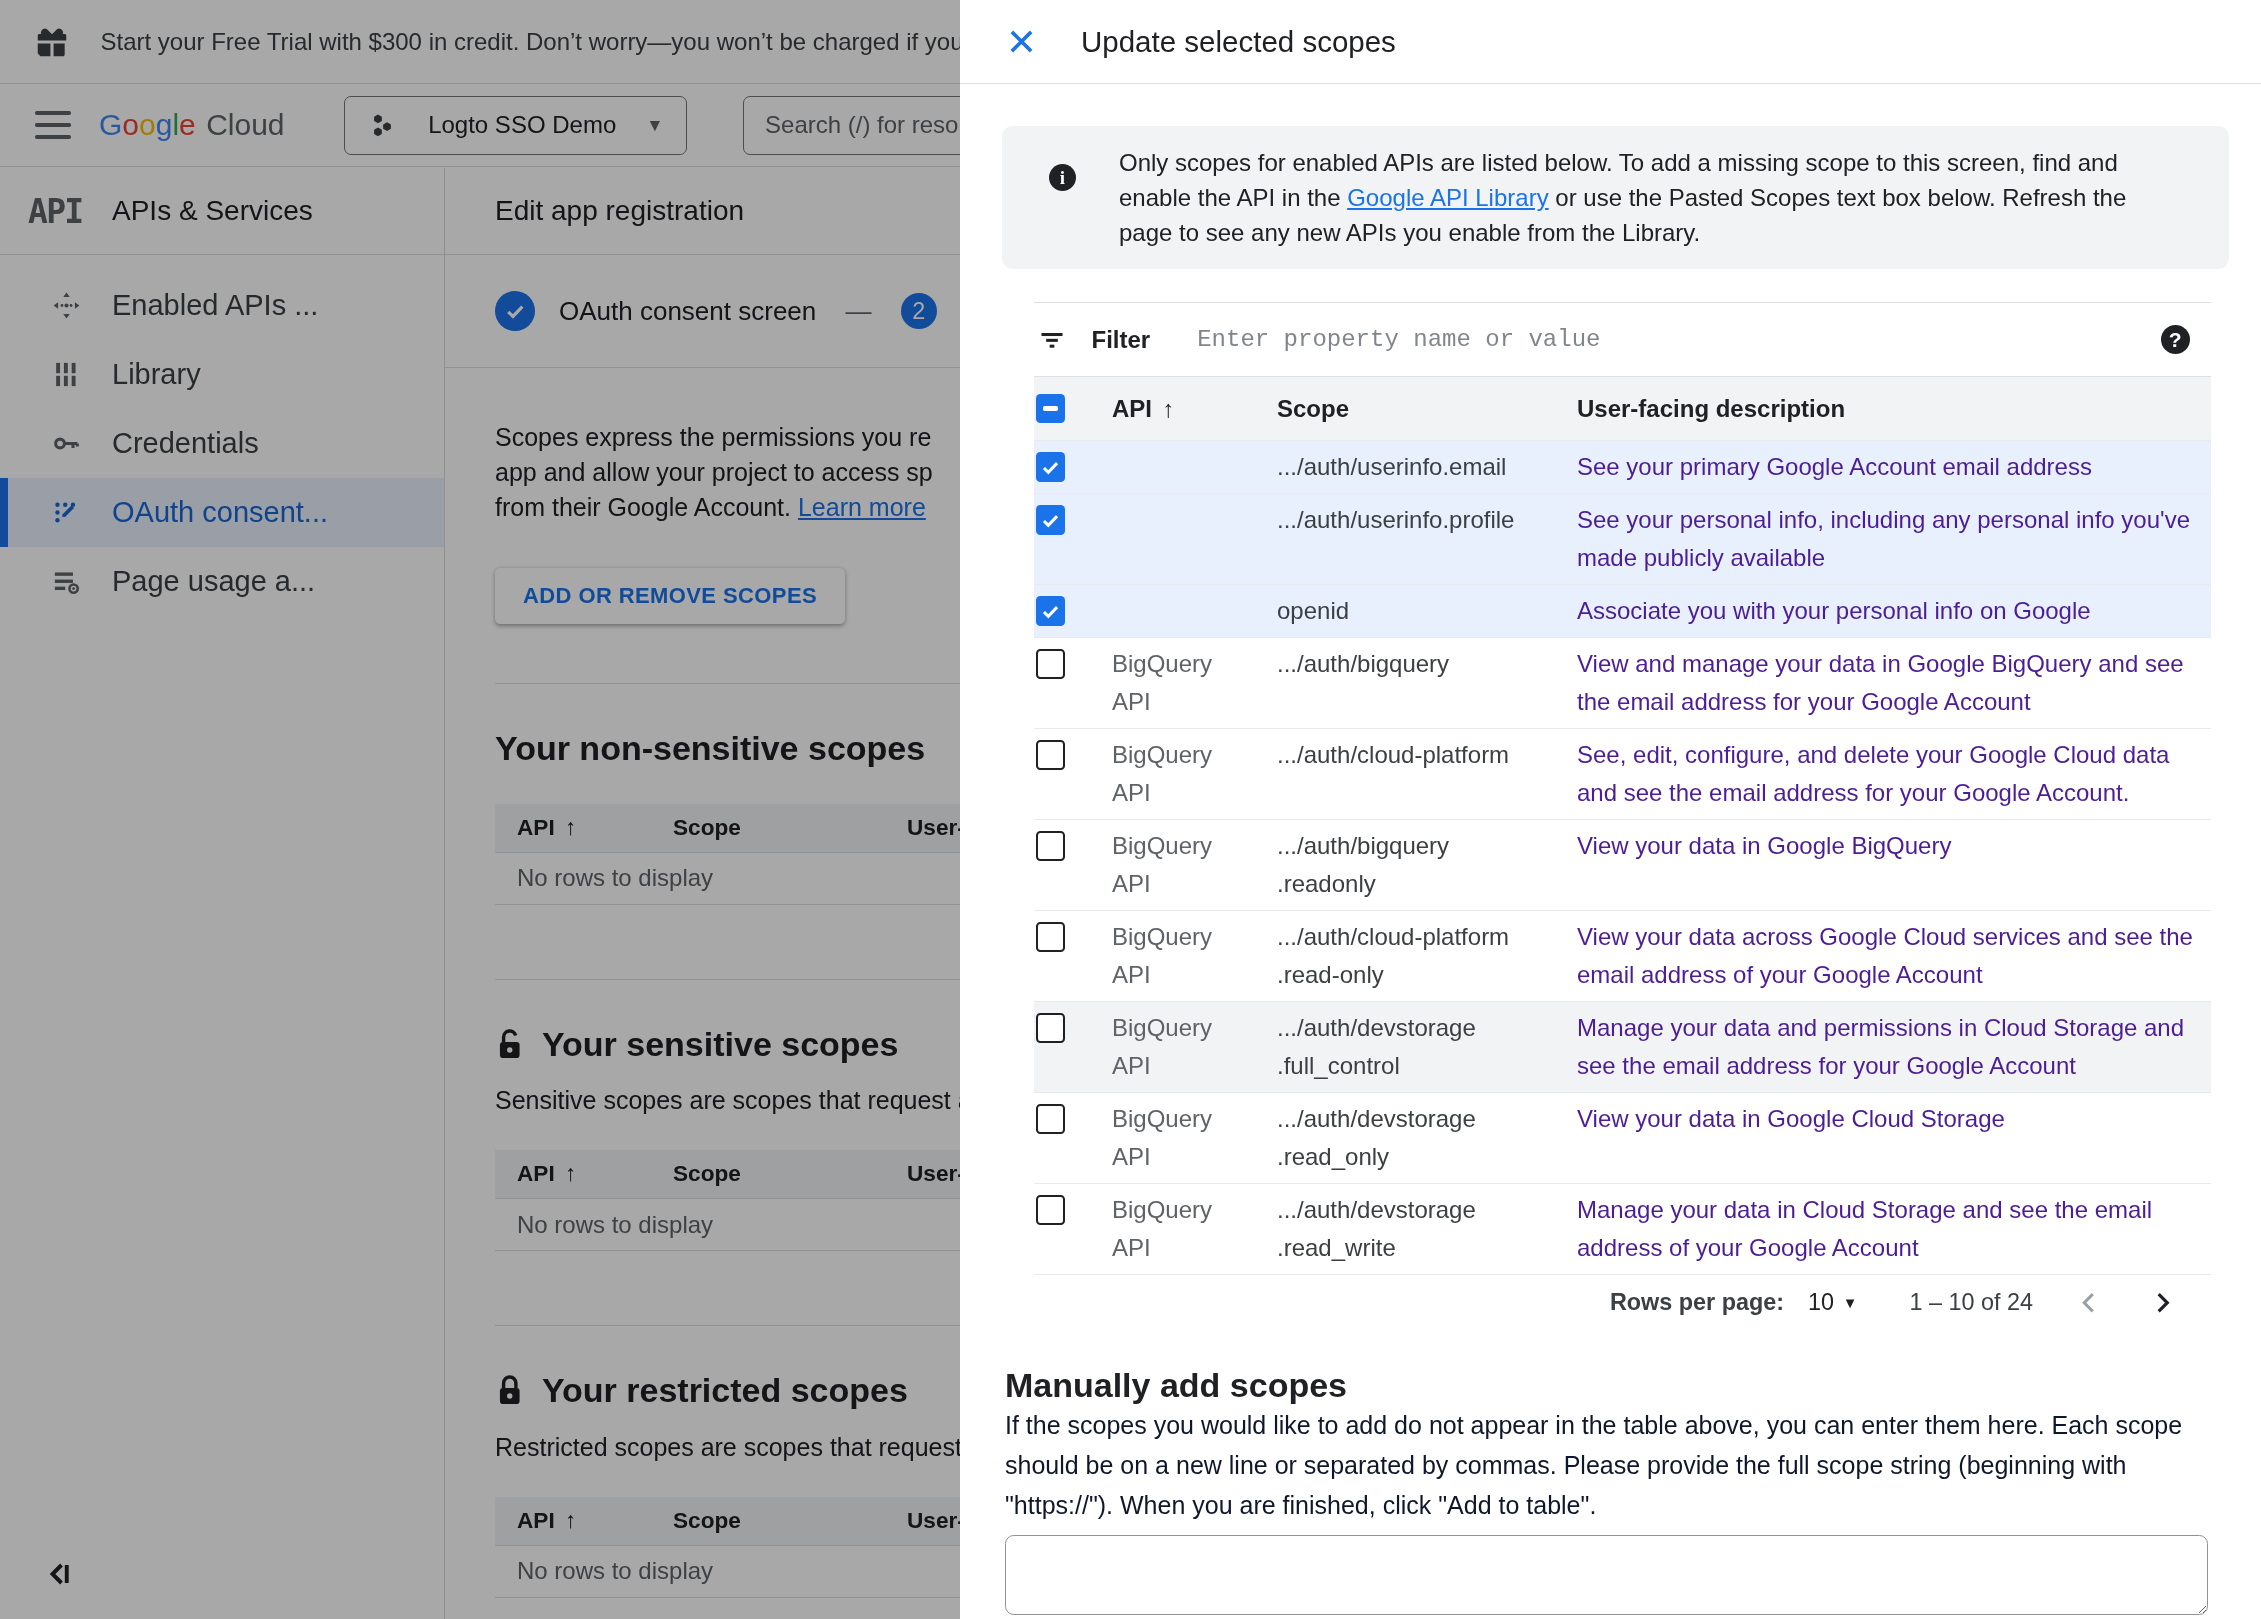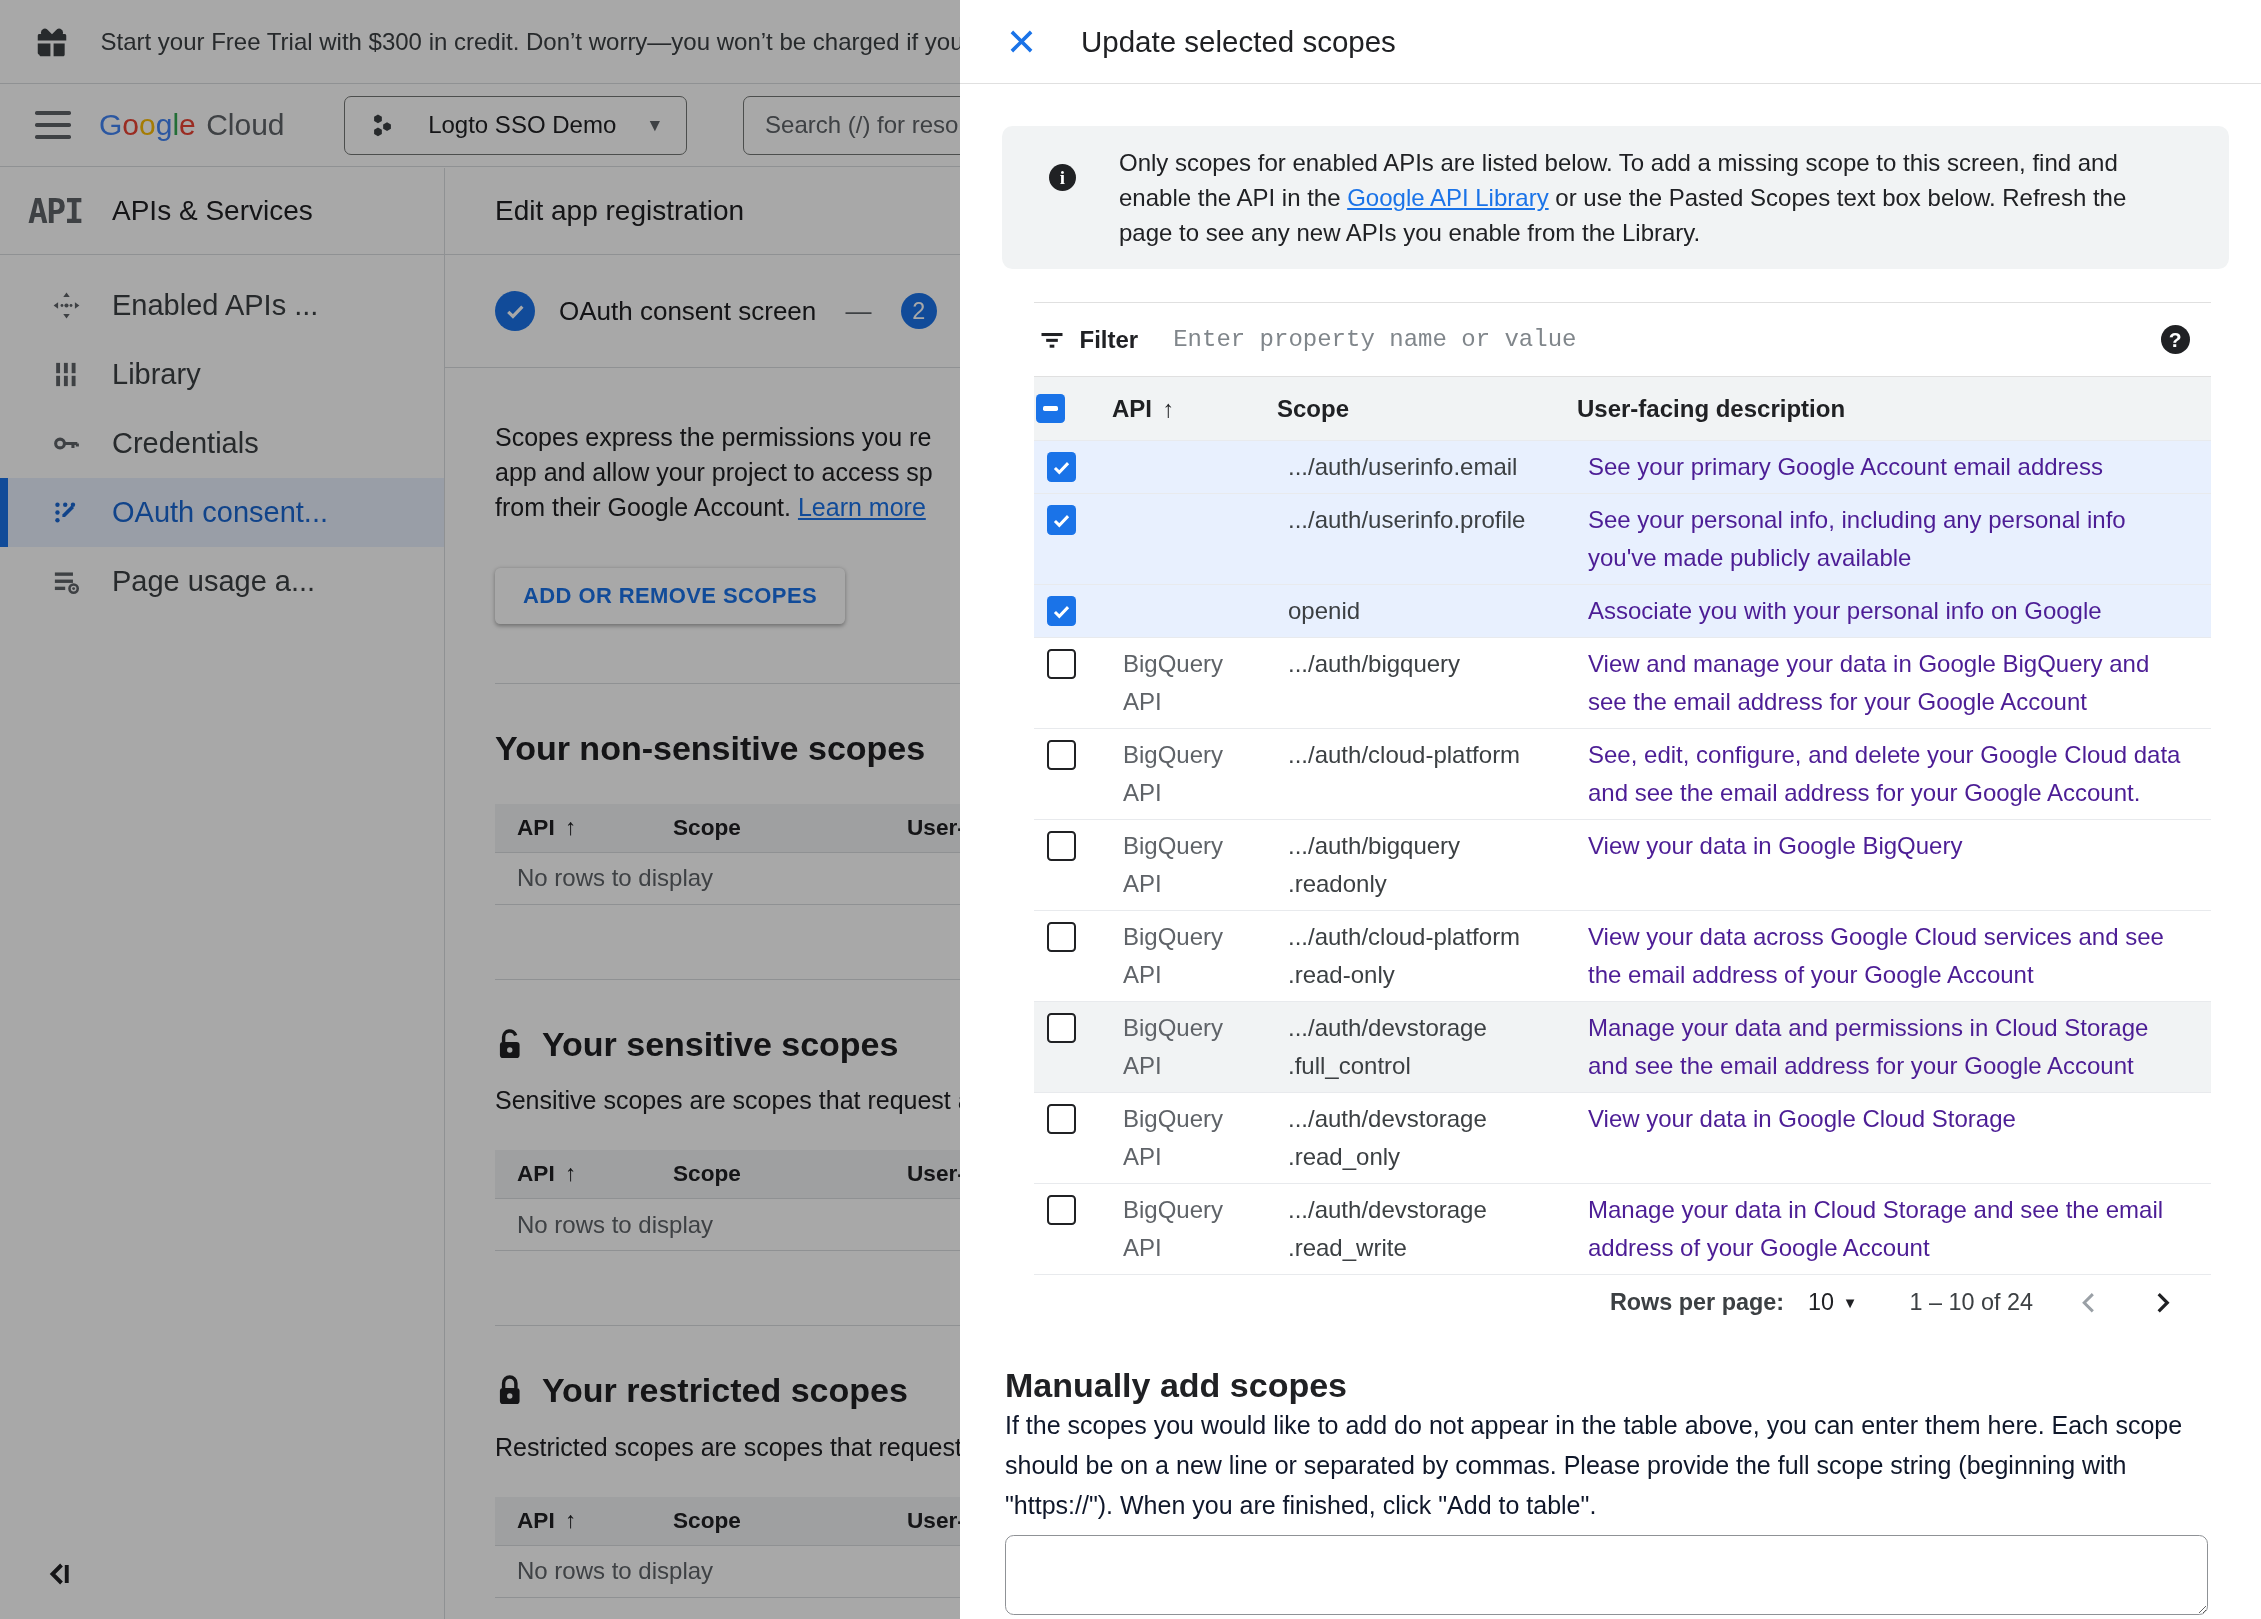--- a/index.html
+++ b/index.html
@@ -82,34 +82,34 @@
 
   .info-box { margin: 42px 33px 0 42px; background: #f1f3f4; border-radius: 10.4px;
     display: flex; padding: 19px 35px 19px 47px; }
   .info-icon { width: 27px; height: 27px; border-radius: 50%; background: #202124; color: #fff;
     font-size: 19px; font-weight: bold; display: flex; align-items: center; justify-content: center;
     flex: none; margin-top: 19px; font-family: "Liberation Serif", serif; }
   .info-text { margin-left: 43px; font-size: 24px; line-height: 35px; color: #202124; max-width: 1051px; }
   .info-text a { color: #1a73e8; text-decoration: underline; }
 
   .table-card { margin: 33px 51px 0 74px; width: 1177px; border-top: 0.9px solid #e0e0e0; }
-  .filter-row { height: 74px; border-bottom: 0.9px solid #e0e0e0; display: flex; align-items: center; }
+  .filter-row { height: 74px; border-bottom: 0.9px solid #e0e0e0; display: flex; align-items: center; gap: 12px; }
   .filter-icon { margin-left: 3.5px; display: flex; }
   .filter-label { font-size: 24px; font-weight: bold; color: #202124; margin-left: 14px; }
   .filter-input { border: none; outline: none; background: transparent; font-size: 24px;
     font-family: Liberation Mono, monospace; color: #202124; margin-left: 35px; flex: 1; }
   .filter-input::placeholder { color: #80868b; opacity: 1; }
   .help-icon { width: 29.5px; height: 29.5px; border-radius: 50%; background: #202124; color: #fff;
     font-size: 21px; font-weight: bold; display: flex; align-items: center; justify-content: center;
     margin-right: 21px; cursor: pointer; }
 
   .srow { display: grid; grid-template-columns: 78px 165px 300px 1fr; align-items: start; }
   .thead-row { background: #f1f3f4; height: 63px; align-items: center; font-size: 24px; font-weight: bold; color: #202124; }
   .thead-row .hcell { display: flex; align-items: center; }
-  .body-row { border-top: 0.9px solid #e8eaed; padding: 7px 11px; }
+  .body-row { border-top: 0.9px solid #e8eaed; padding: 7px 0; }
   .body-row.sel { background: #e8f0fe; }
   .body-row.hov { background: #f1f3f4; }
   .cell { font-size: 24px; line-height: 38px; padding-right: 17.4px; }
   .cell.api { color: #5f6368; max-width: 130px; }
   .cell.scope { color: #3c4043; white-space: pre-line; }
   .cell.desc { color: #4c1d95; max-width: 647px; }
   .cbwrap { display: flex; justify-content: flex-start; padding-left: 1.7px; }
   .cb { width: 29.5px; height: 29.5px; border-radius: 4.3px; margin-top: 4.3px; cursor: pointer;
     display: flex; align-items: center; justify-content: center; }
   .cb.un { border: 2.6px solid #202124; background: #fff; }

